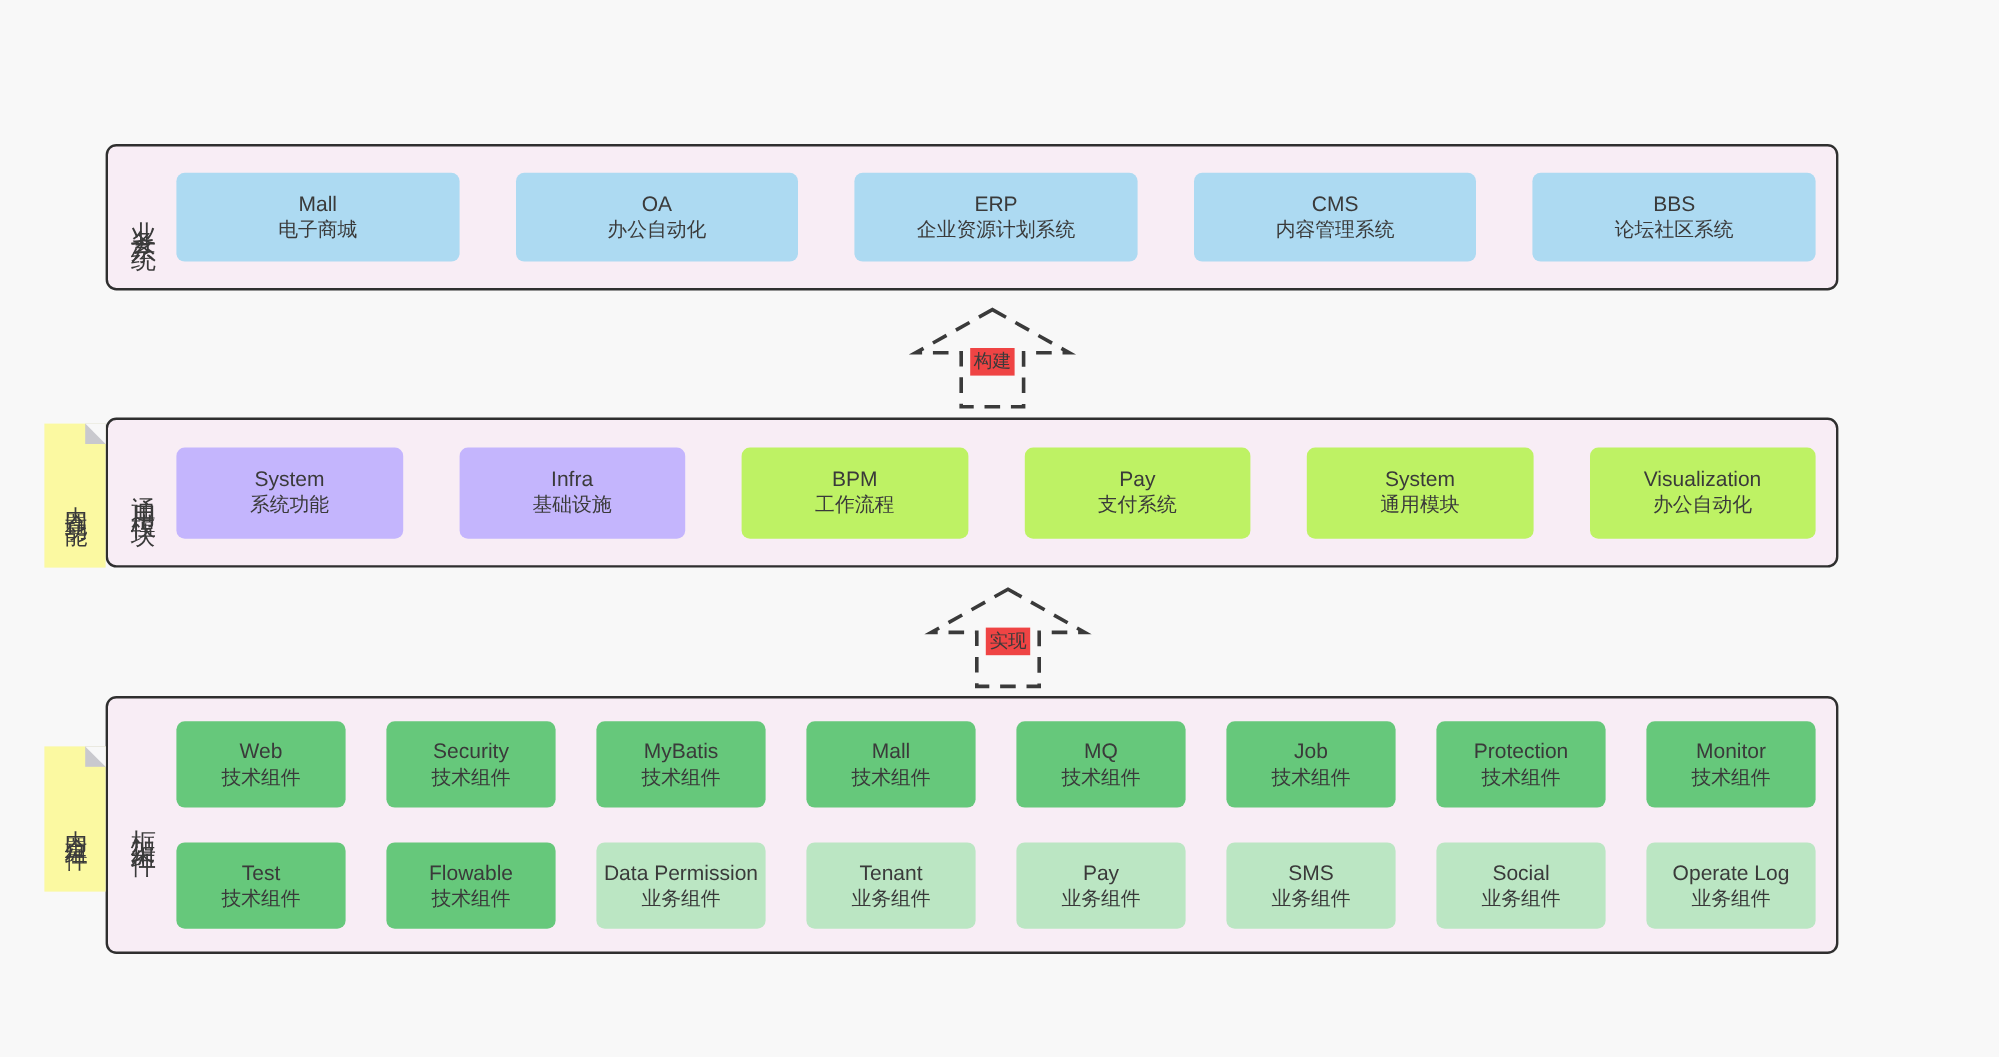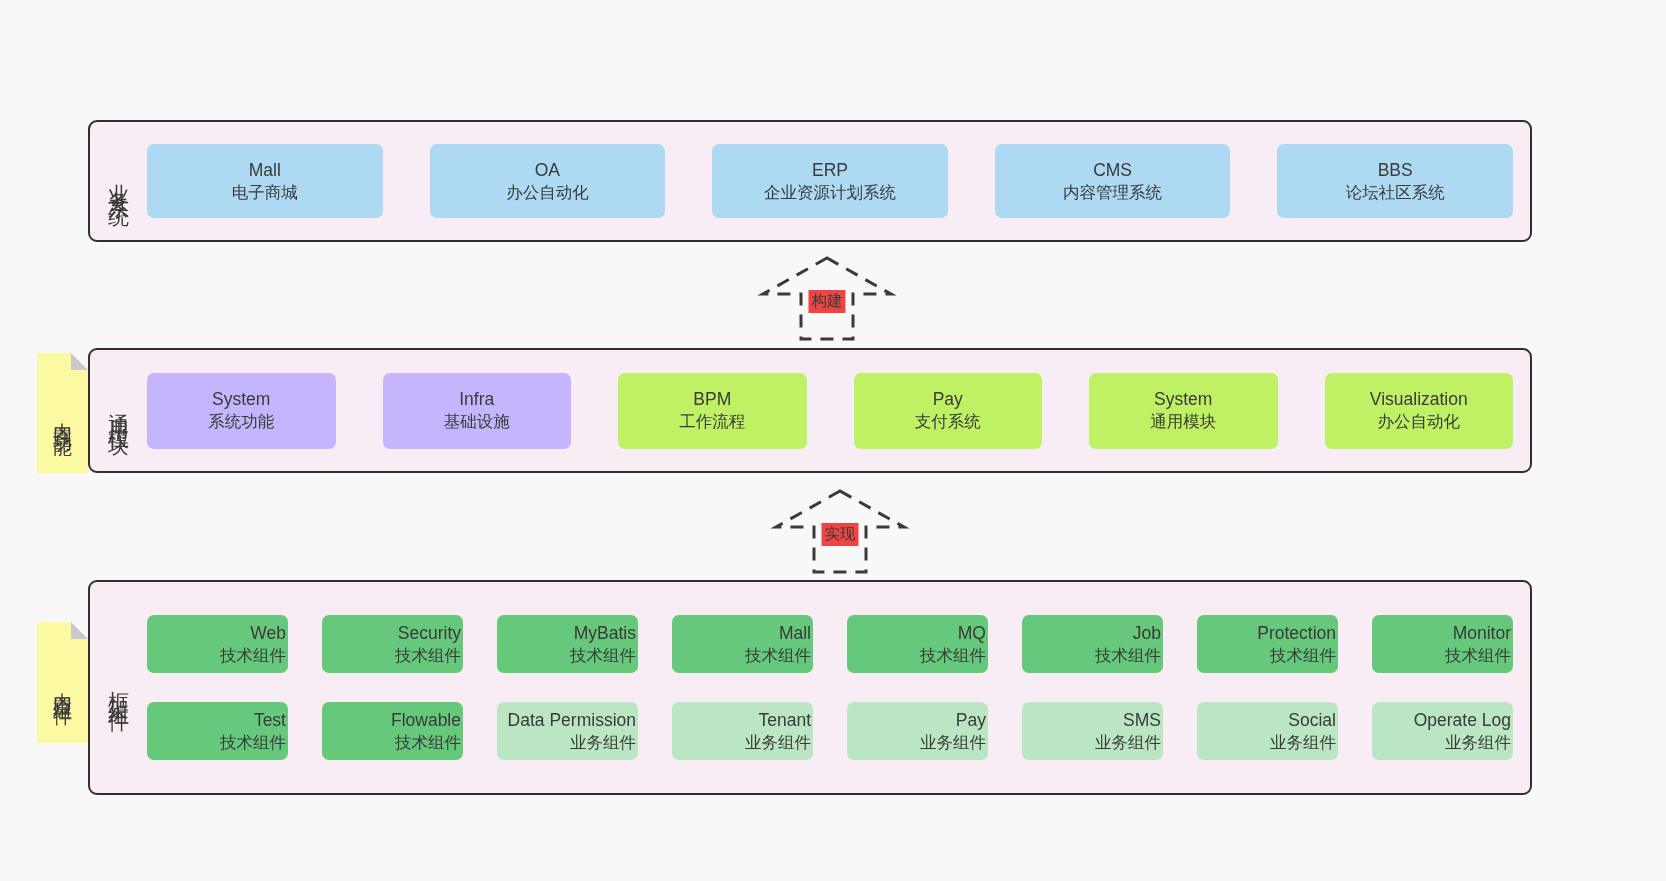--- a/index.html
+++ b/index.html
@@ -28,21 +28,21 @@
   .band-grid {
     flex:1; display:grid; grid-template-columns:repeat(8,1fr);
     column-gap:34px; row-gap:29px; align-content:center; padding-right:17px;
   }
   
   .box {
     border-radius:7px; display:flex; flex-direction:column;
     align-items:center; justify-content:center; text-align:center;
     line-height:1.32; padding:4px 2px;
   }
-  .h74 { height:74px; } .h76 { height:76px; } .h72 { height:58px;align-items:flex-end; }
+  .h74 { height:74px; } .h76 { height:76px; } .h72 { height:72px; }
   .box-title { font-size:17.5px; }
   .box-sub   { font-size:16.5px; }
   .blue        { background:#addaf2; }
   .red         { background:#c4b5fd; }
   .pink        { background:#bef264; }
   .green       { background:#66c87b; }
   .green-light { background:#bbe6c3; }
   
   .sticky {
     position:absolute; left:37px; width:51px;

